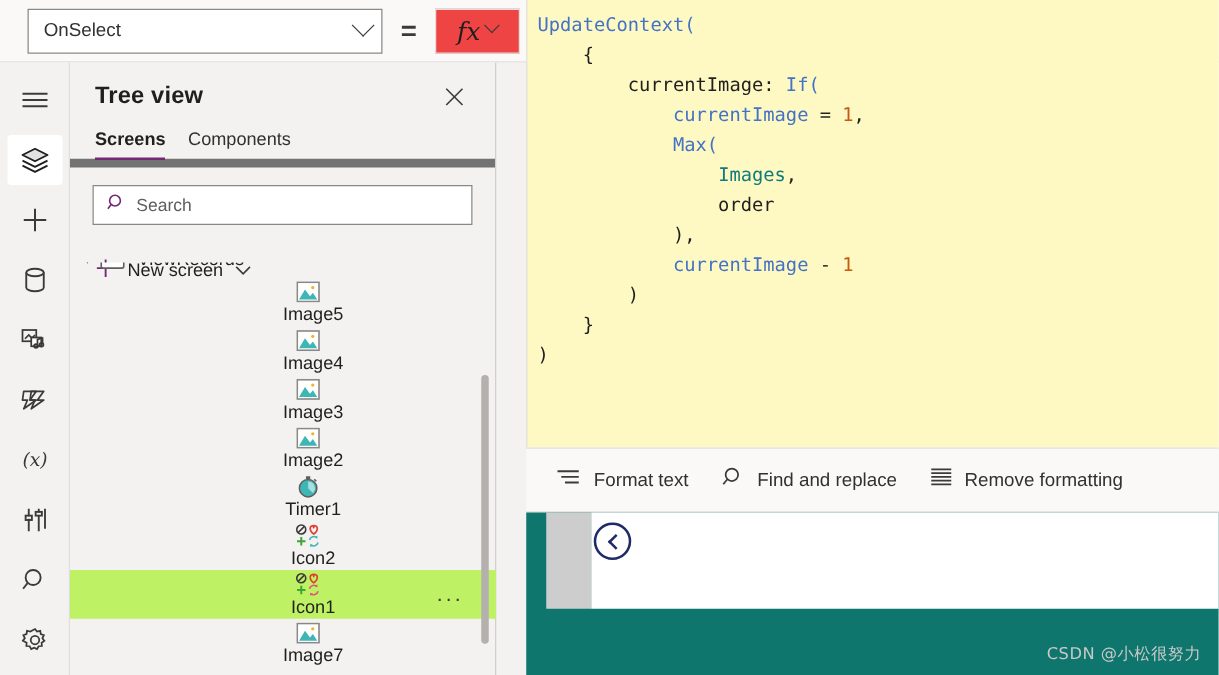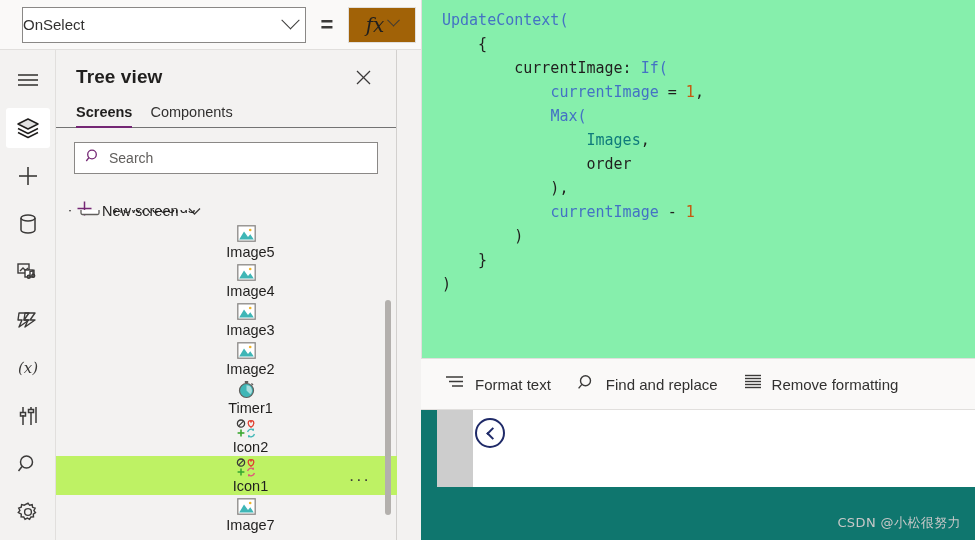--- a/index.html
+++ b/index.html
@@ -12,27 +12,27 @@
   #app { position: relative; width: 975px; height: 540px; background:#f3f2f1; }
 
   
   .topbar {
     position:absolute; left:0; top:0; width:975px; height:50px;
     background:#faf9f8; border-bottom:1px solid #e1dfdd;
     display:flex; align-items:center; padding-left:22px; gap:10px;
   }
   .prop-select {
     width:284px; height:36px; background:#ffffff; border:1px solid #8a8886;
-    display:flex; align-items:center; padding:0 8px 0 0; position:relative;
+    display:flex; align-items:center; padding:0 8px 0 12px; position:relative;
   }
   .prop-select .val { font-size:15px; color:#323130; flex:1; }
   .chev { width:13px; height:13px; border-right:1.6px solid #3b3a39; border-bottom:1.6px solid #3b3a39;
           transform:rotate(45deg) translate(-3px,-3px); }
   .eq { font-size:22px; color:#3b3a39; width:22px; text-align:center; font-weight:600; line-height:1; }
-  .fx-btn { width:68px; height:36px; background:#a16207; border:1px solid #e1dfdd;
+  .fx-btn { width:68px; height:36px; background:#ef4444; border:1px solid #e1dfdd;
             display:flex; align-items:center; justify-content:center; gap:5px; }
   .fx-btn .fx { font-family:"DejaVu Serif", serif; font-style:italic; font-size:20px; color:#201f1e; }
   .fx-btn .chev { width:9px; height:9px; border-width:1.4px; }
 
   
   .rail {
     position:absolute; left:0; top:50px; width:56px; height:490px;
     background:#f3f2f1; border-right:1px solid #e1dfdd;
     display:flex; flex-direction:column; align-items:center; padding-top:10px;
   }
@@ -46,21 +46,21 @@
 
   
   .tree {
     position:absolute; left:56px; top:50px; width:341px; height:490px;
     background:#f3f2f1; border-right:1px solid #d2d0ce;
   }
   .tree-head { display:flex; align-items:center; justify-content:space-between;
                padding:14px 20px 6px 20px;gap:19px; }
   .tree-title { font-size:19px; font-weight:600; color:#201f1e; letter-spacing:.1px; }
   .x-btn { width:26px; height:26px; display:flex; align-items:center; justify-content:center; }
-  .tabs { display:flex; gap:18px; padding:8px 20px 0 20px; border-bottom:1px solid #737373;align-items:flex-end; }
+  .tabs { display:flex; gap:18px; padding:8px 20px 0 20px; border-bottom:7px solid #737373;align-items:flex-end; }
   .tab { font-size:14.5px; color:#323130; padding-bottom:7px; position:relative; }
   .tab.active { font-weight:700; color:#201f1e; }
   .tab.active::after { content:""; position:absolute; left:0; right:0; bottom:-1px;
                        height:2.5px; background:#742774; }
   .search-wrap { padding:14px 18px 16px 18px;text-align:right; }
   .search-box { height:32px; background:#ffffff; border:1px solid #8a8886;
                 display:flex; align-items:center; padding:0 10px; gap:8px; }
   .search-box .ph { font-size:14px; color:#605e5c; }
   .newscreen { display:flex; align-items:center; gap:9px; padding:10px 0 0 20px; }
   .newscreen .lbl { font-size:14.5px; color:#201f1e; }
@@ -79,22 +79,22 @@
   .row.child { padding-left:48px;flex-direction:column; }
   .dots { position:absolute; right:26px; top:50%; transform:translateY(-50%);
           font-size:17px; letter-spacing:2.5px; color:#3b3a39; }
 
   .vscroll { position:absolute; right:6px; top:90px; width:6px; height:215px;
              background:#b3b0ad; border-radius:3px; }
 
   
   .formula {
     position:absolute; left:421px; top:0; width:554px; height:358px;
-    background:#86efac; border-left:1px solid #e1dfdd;
-    padding:8px 0 0 20px; overflow:hidden;
+    background:#fef9c3; border-left:1px solid #e1dfdd;
+    padding:8px 0 0 8px; overflow:hidden;
   }
   .code { font-family:"DejaVu Sans Mono", monospace; font-size:15px; line-height:24px;
           white-space:pre; color:#201f1e; }
   .c-fn   { color:#4472c4; }
   .c-var  { color:#4472c4; }
   .c-num  { color:#c55a11; }
   .c-tbl  { color:#0f7b7b; }
   .c-txt  { color:#201f1e; }
 
   

